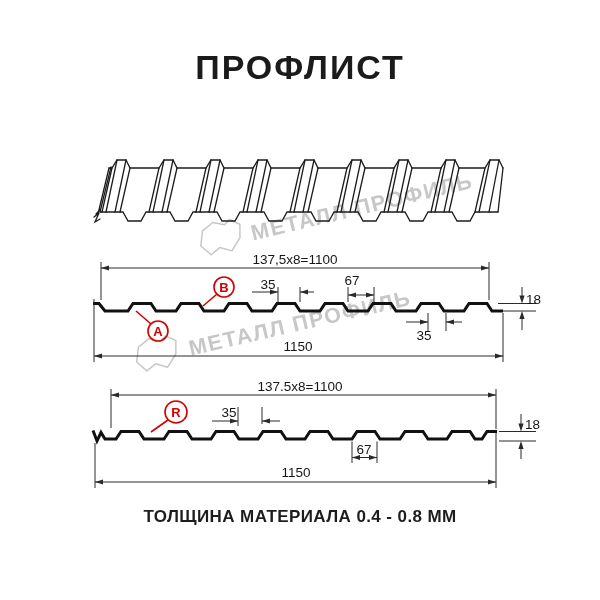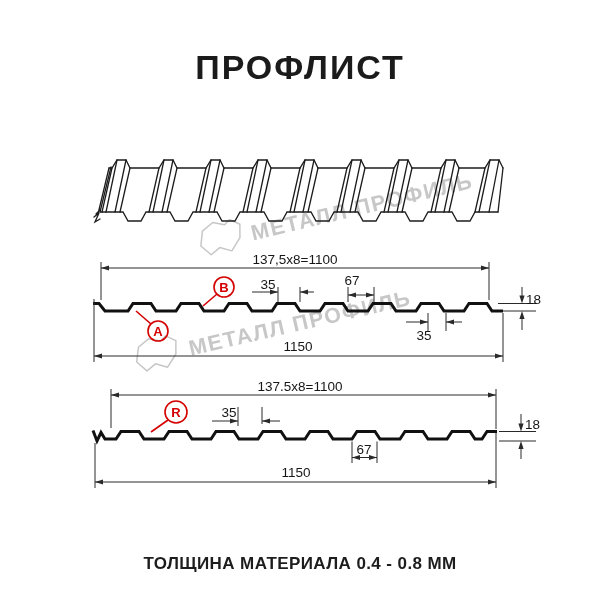--- a/index.html
+++ b/index.html
@@ -9,21 +9,21 @@
   }
   .title{
     position:absolute;left:0;top:48px;width:600px;text-align:center;
     font-size:34px;font-weight:800;letter-spacing:2px;color:#1b1b1b;
   }
   .subtitle{
     position:absolute;left:0;top:91px;width:600px;text-align:center;
     font-size:16px;font-weight:600;letter-spacing:1px;color:#1b1b1b;
   }
   .footer{
-    position:absolute;left:0;top:554px;width:600px;text-align:center;
+    position:absolute;left:0;top:507px;width:600px;text-align:center;
     font-size:17px;font-weight:600;letter-spacing:0.4px;color:#1d1d1d;
   }
   svg{position:absolute;left:0;top:0;}
   .ln{stroke:#1c1c1c;stroke-width:1.3;fill:none;stroke-linecap:round;}
   .thin{stroke:#2a2a2a;stroke-width:1;fill:none;}
   .bold{stroke:#111;stroke-width:3;fill:none;stroke-linecap:butt;stroke-linejoin:miter;}
   .arw{fill:#2a2a2a;stroke:none;}
   .dimtxt{font-family:"Liberation Sans",sans-serif;font-size:13.5px;fill:#161616;}
   .red{stroke:#d40000;fill:none;stroke-width:1.6;}
   .redtxt{font-family:"Liberation Sans",sans-serif;font-size:13px;fill:#d40000;font-weight:600;}

